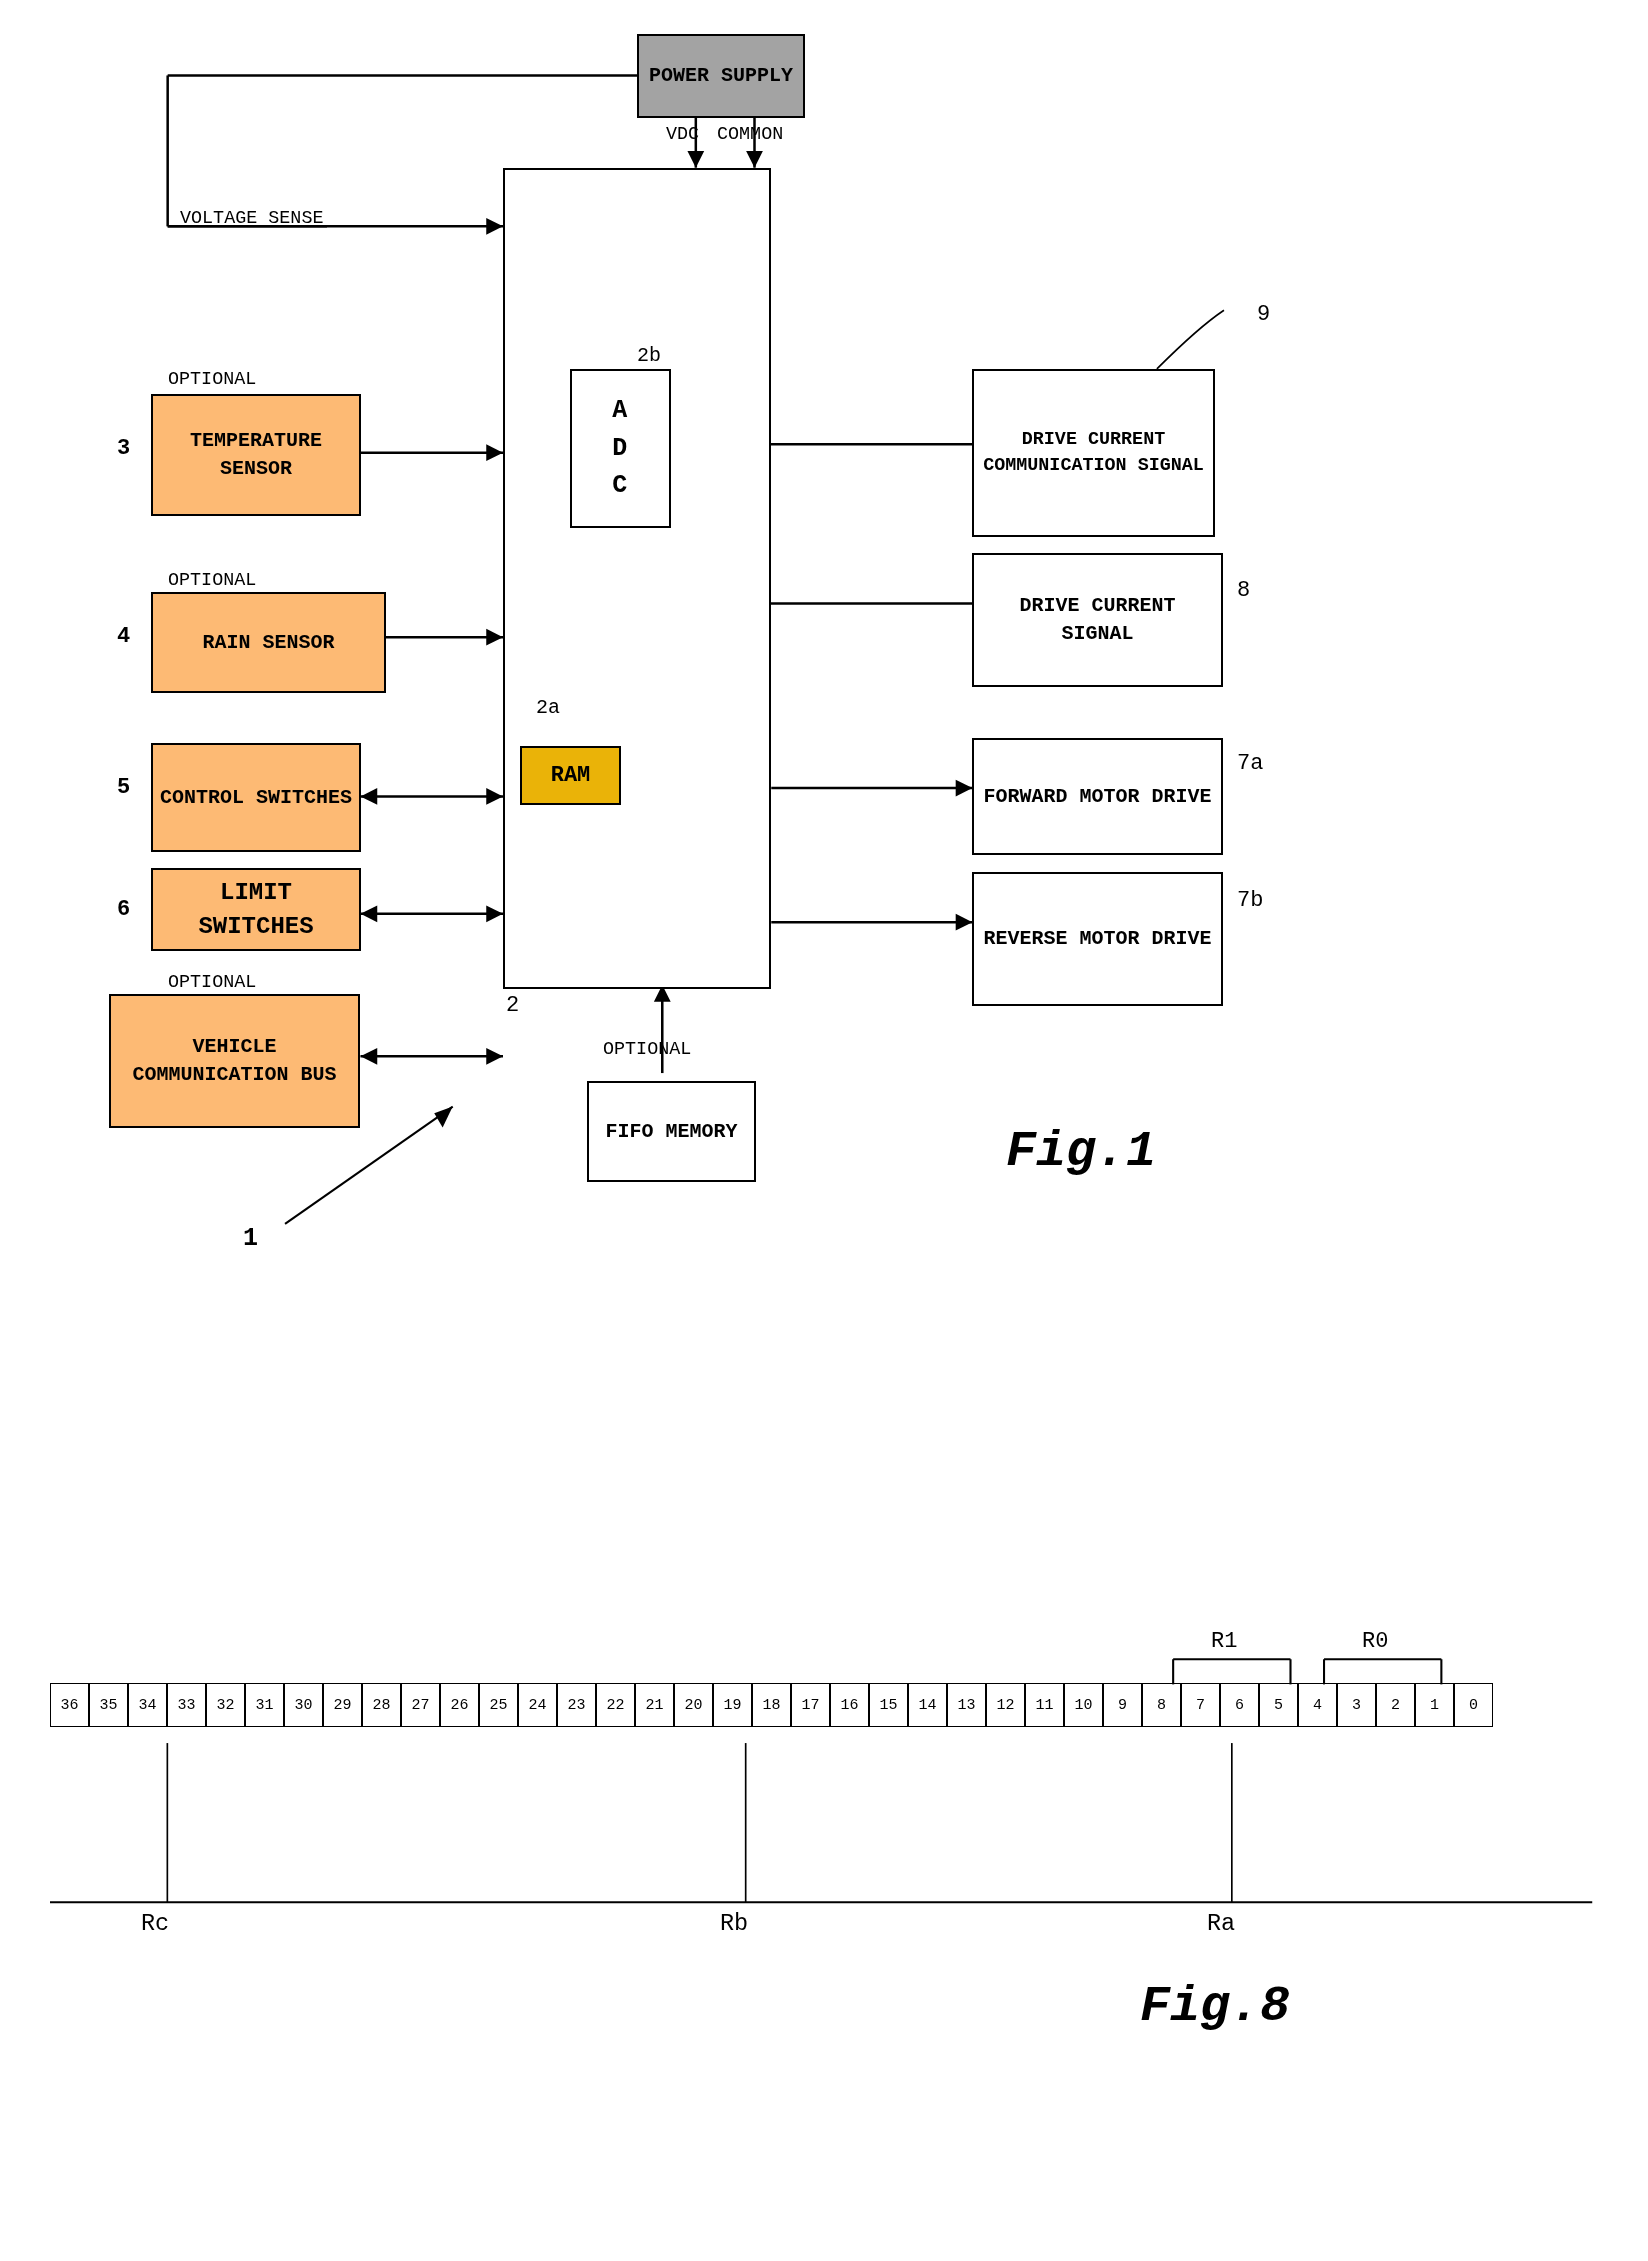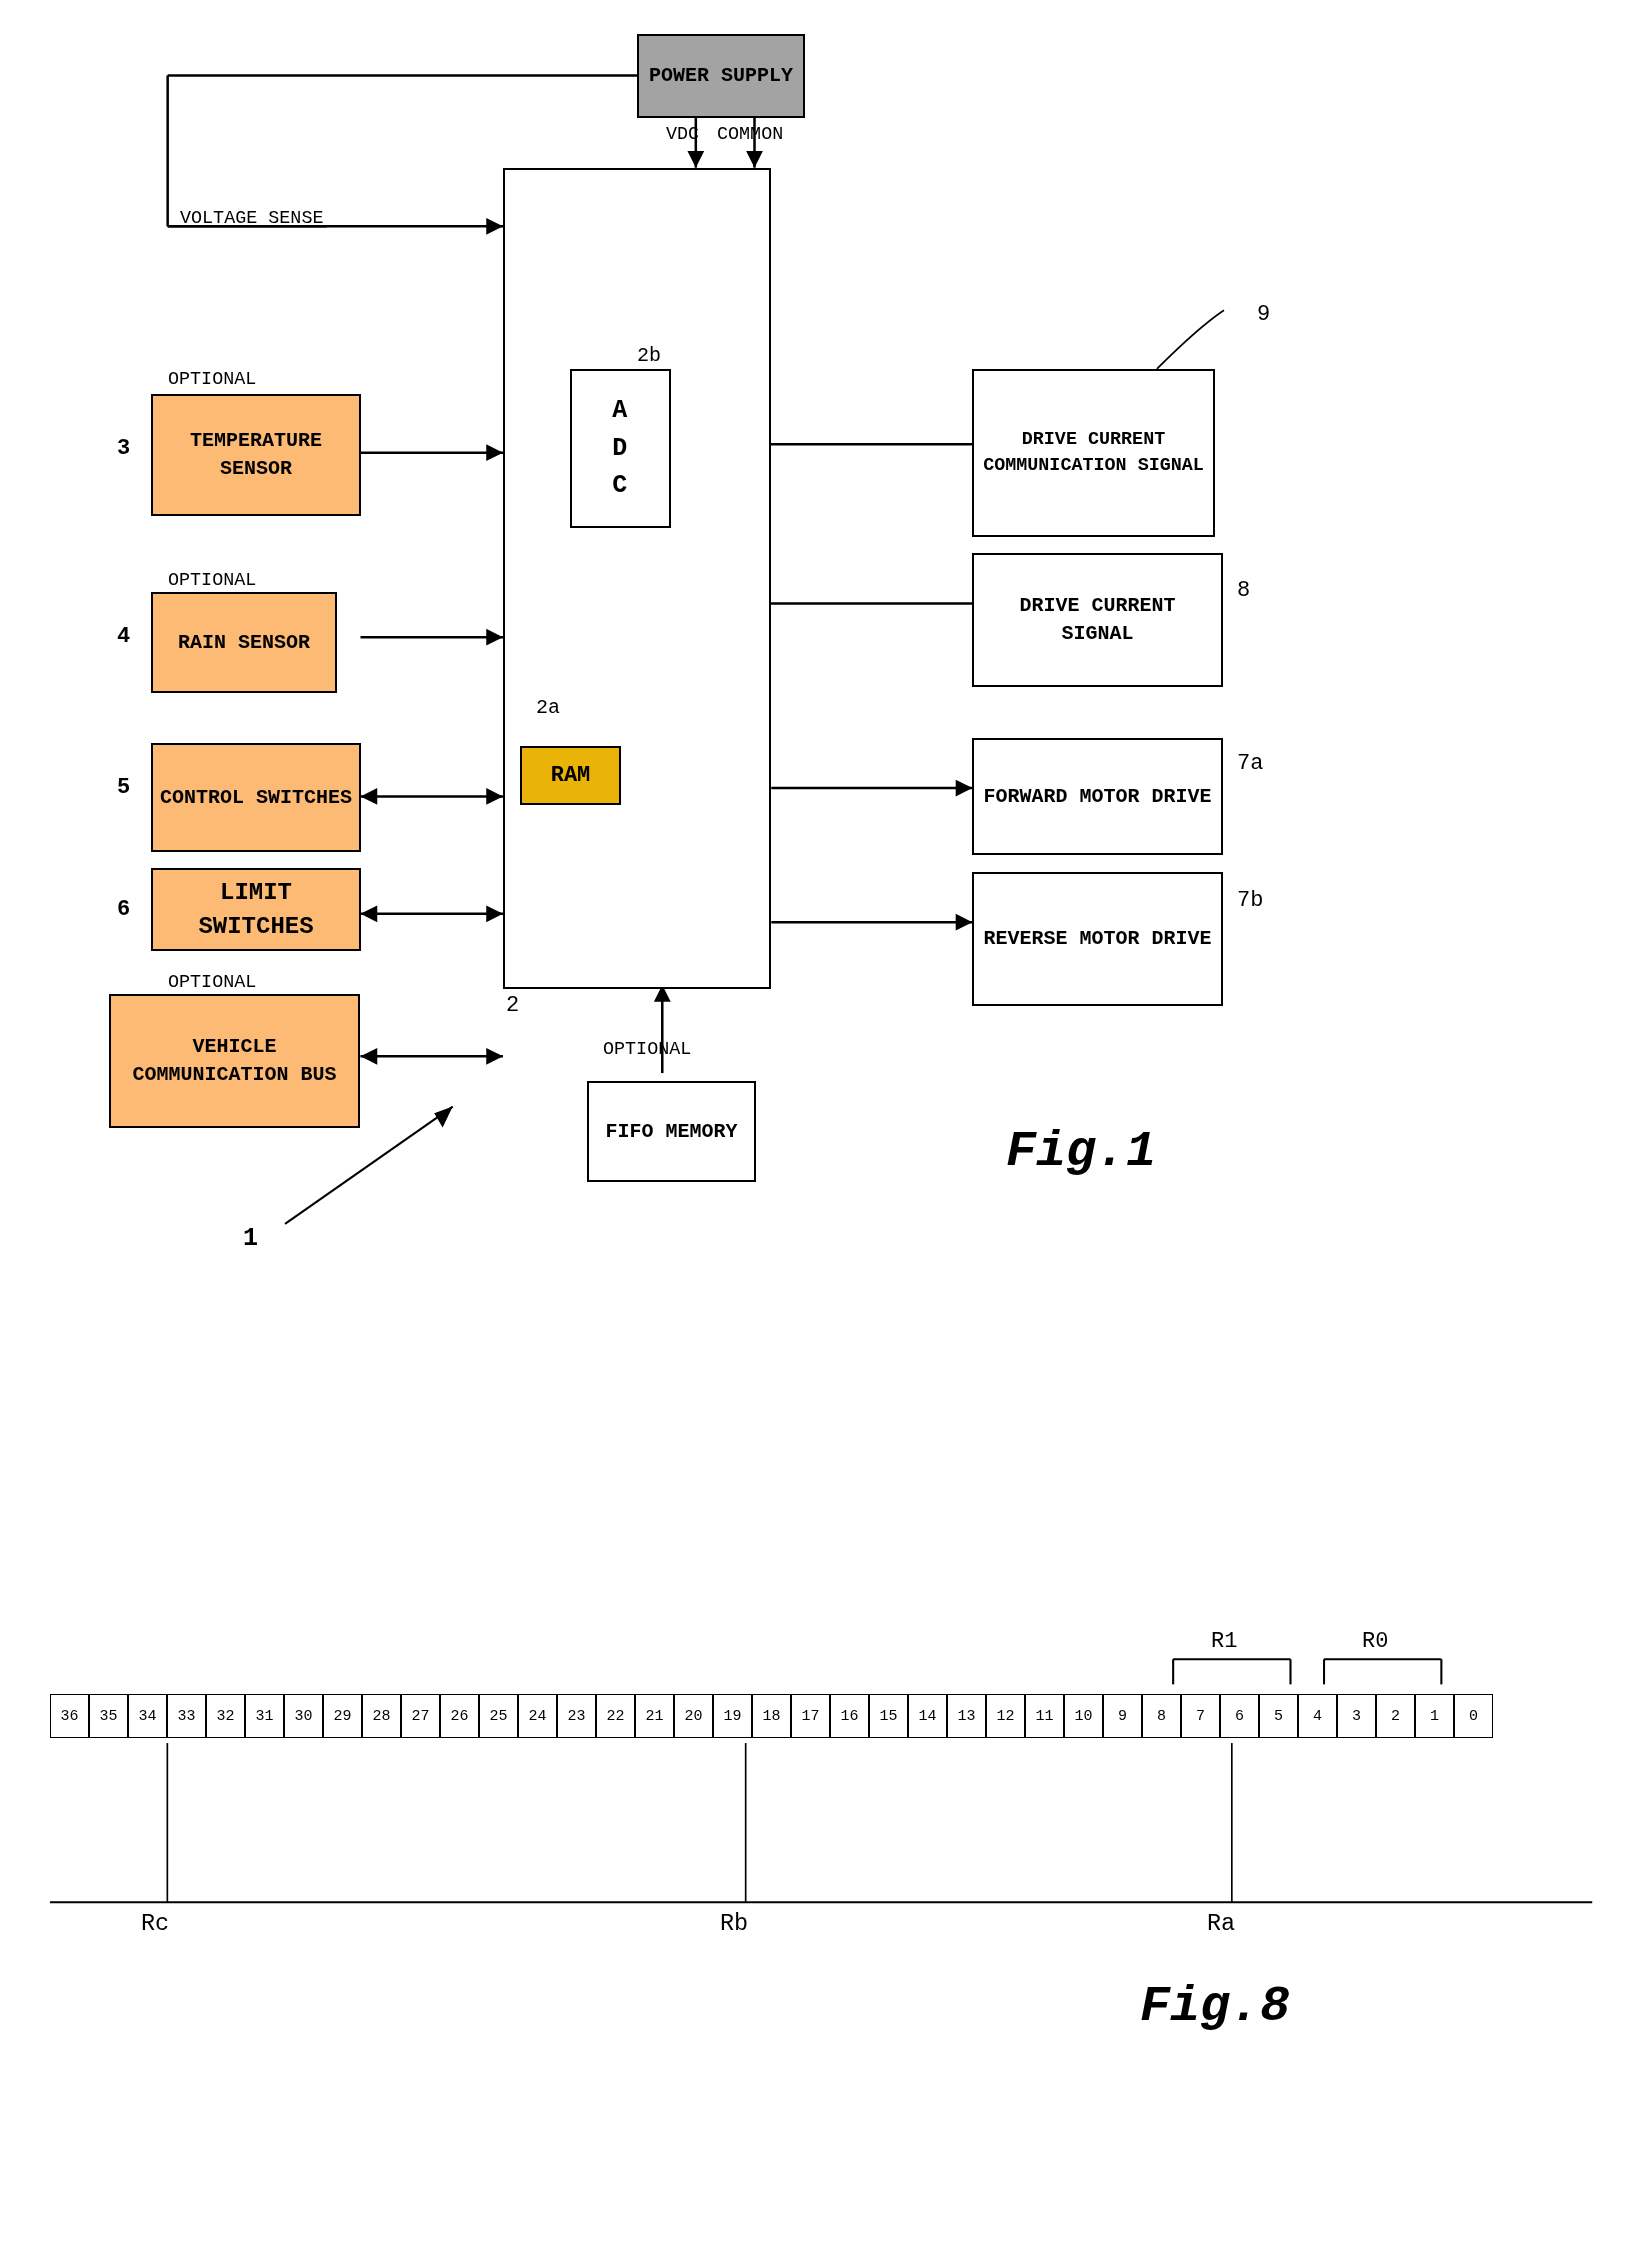--- a/index.html
+++ b/index.html
@@ -159,21 +159,21 @@
     .fig8-container {
       position: absolute;
       top: 1592px;
       left: 50px;
       width: 1559px;
       height: 629px;
     }
 
     .bit-row {
       position: absolute;
-      top: 102px;
+      top: 91px;
       left: 0px;
       display: flex;
       flex-direction: row;
       align-items: stretch;
     }
 
     .bit-cell {
       width: 39px;
       height: 44px;
       border: 1.7px solid #000;
@@ -278,21 +278,21 @@
   <div class="label-text bold" style="left:117px; top:436px; font-size:22px;">3</div>
 
   <div class="left-box" style="left:151px; top:394px; width:210px; height:122px; font-size:20px;">
     <span style="text-align:center; line-height:1.4;">TEMPERATURE SENSOR</span>
   </div>
 
   <div class="label-text" style="left:168px; top:570px; font-size:18.4px;">OPTIONAL</div>
 
   <div class="label-text bold" style="left:117px; top:624px; font-size:22px;">4</div>
 
-  <div class="left-box" style="left:151px; top:592px; width:186px; height:101px; font-size:20px;">
+  <div class="left-box" style="left:151px; top:592px; width:235px; height:101px; font-size:20px;">
     <span style="text-align:center; line-height:1.4;">RAIN SENSOR</span>
   </div>
 
   <div class="label-text bold" style="left:117px; top:775px; font-size:22px;">5</div>
 
   <div class="left-box" style="left:151px; top:743px; width:210px; height:109px; font-size:20px;">
     <span style="text-align:center; line-height:1.4;">CONTROL SWITCHES</span>
   </div>
 
   <div class="label-text bold" style="left:117px; top:897px; font-size:22px;">6</div>

